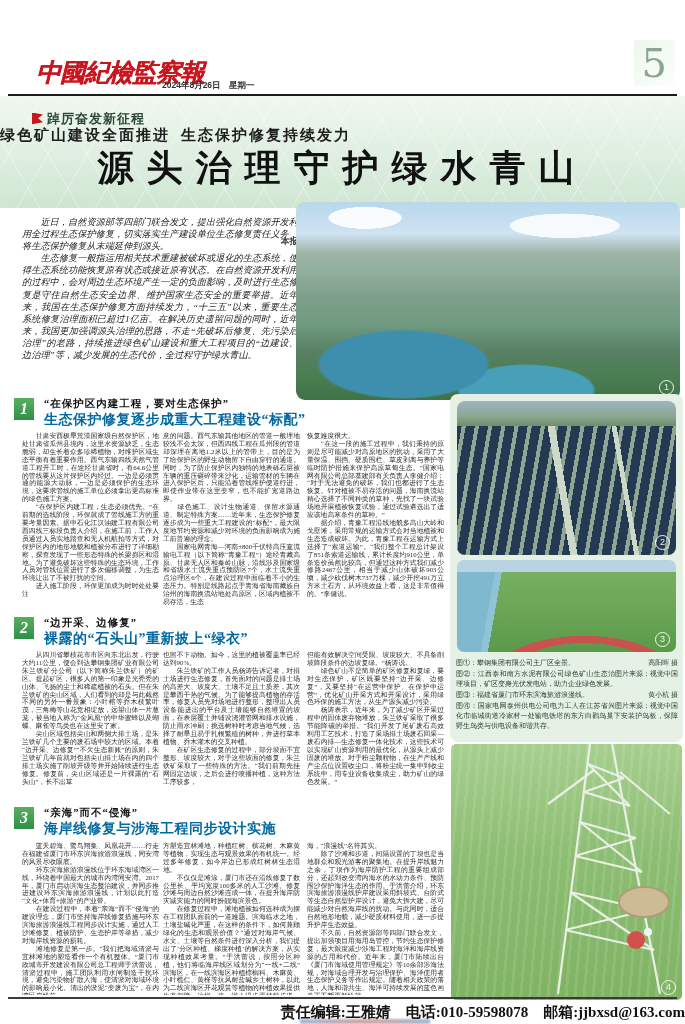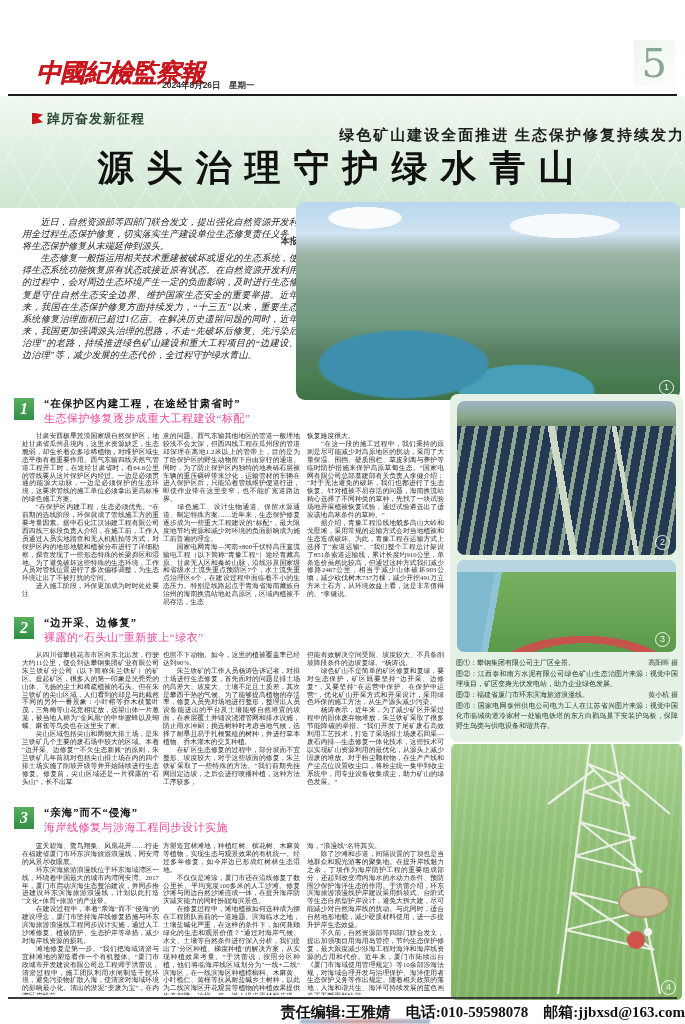--- a/index.html
+++ b/index.html
@@ -23,38 +23,38 @@
   
   .banner{position:absolute;left:0;top:96px;width:685px;height:112px;
       background:
         repeating-linear-gradient(60deg,rgba(255,255,255,.35) 0 1px,transparent 1px 34px),
         repeating-linear-gradient(-60deg,rgba(255,255,255,.35) 0 1px,transparent 1px 34px),
         linear-gradient(180deg,#f0f8f0 0%,#e2f0e3 45%,#cfe6d2 100%);}
   .campaign-badge{position:absolute;left:8px;top:14px;display:flex;align-items:center;gap:4px;padding-left:24px;}
   .flag-icon{width:11px;height:13px;background:#c8161e;
       clip-path:polygon(0 0,100% 15%,55% 45%,100% 75%,0 90%,0 100%,0 0);}
   .campaign-badge span{font-size:13px;font-weight:bold;color:#2c4a33;letter-spacing:1px;}
-  .kicker{position:absolute;left:0;right:0;top:30px;text-align:right;
-      font-size:15px;font-weight:bold;color:#1e1e1e;letter-spacing:2px;}
+  .kicker{position:absolute;left:0;right:0;top:30px;text-align:left;
+      font-size:15px;font-weight:bold;color:#1e1e1e;letter-spacing:2px;font-family:Liberation Mono, monospace;}
   .main-headline{position:absolute;left:0;right:0;top:48px;text-align:center;
       font-size:36px;font-weight:bold;color:#111;letter-spacing:13px;}
   .byline{position:absolute;left:0;right:0;top:96px;text-align:center;
       font-size:8.5px;font-weight:bold;color:#333;margin-top:44px;}
 
   
   .intro{position:absolute;left:22px;top:216px;width:276px;height:182px;overflow:hidden;
       font-size:9.2px;line-height:12.1px;color:#222;font-style:italic;
       text-align:justify;white-space:pre-line;}
 
   
   .sec-badge{position:absolute;width:20px;height:22px;color:#fff;text-align:center;
       font-size:16px;line-height:22px;font-style:italic;font-weight:bold;
       background:linear-gradient(180deg,#58b05e,#2f8f46);}
   .sec-quote{position:absolute;font-size:10.5px;font-weight:bold;color:#111;letter-spacing:1px;}
-  .sec-title{position:absolute;font-size:11px;font-weight:normal;color:#ec4899;letter-spacing:.5px;}
+  .sec-title{position:absolute;font-size:14px;font-weight:bold;color:#0369a1;letter-spacing:.5px;}
 
   
   .col{position:absolute;width:137px;overflow:hidden;font-size:6.8px;line-height:7.9px;
       color:#2b2b2b;text-align:justify;white-space:pre-line;}
 
   
   .photo{position:absolute;overflow:hidden;}
   .photo-1{left:296px;top:202px;width:384px;height:198px;border-radius:9px;
       background:
         radial-gradient(ellipse 60px 18px at 18% 8%,rgba(255,255,255,.9) 0 60%,transparent 62%),
@@ -120,21 +120,21 @@
   </div>
 
   <div class="intro">　　近日，自然资源部等四部门联合发文，提出强化自然资源开发利用全过程生态保护修复，切实落实生产建设单位生态修复责任义务，将生态保护修复从末端延伸到源头。
 　　生态修复一般指运用相关技术重建被破坏或退化的生态系统，使得生态系统功能恢复原有状态或接近原有状态。在自然资源开发利用的过程中，会对周边生态环境产生一定的负面影响，及时进行生态修复是守住自然生态安全边界、维护国家生态安全的重要举措。近年来，我国在生态保护修复方面持续发力，“十三五”以来，重要生态系统修复治理面积已超过1亿亩。在解决历史遗留问题的同时，近年来，我国更加强调源头治理的思路，不走“先破坏后修复、先污染后治理”的老路，持续推进绿色矿山建设和重大工程项目的“边建设、边治理”等，减少发展的生态代价，全过程守护绿水青山。</div>
 
   <div class="photo photo-1">
     <span class="pbadge">1</span>
   </div>
 
   <div class="sec-badge" style="left:14px;top:398px;">1</div>
-  <div class="sec-quote" style="left:44px;top:397px;">“在保护区内建工程，在途经甘肃省时”</div>
+  <div class="sec-quote" style="left:44px;top:397px;">“在保护区内建工程，要对生态保护”</div>
   <div class="sec-title" style="left:44px;top:411px;">生态保护修复逐步成重大工程建设“标配”</div>
   <div class="col" style="left:22px;top:432px;height:186px;">　　甘肃安西极旱荒漠国家级自然保护区，地处甘肃省瓜州县境内，这里水资源缺乏，生态脆弱，却生长着众多珍稀植物，对维护区域生态平衡有着重要作用。西气东输四线天然气管道工程开工时，在途经甘肃省时，有64.6公里的管线要从这片保护区内经过。一边是必须贯通的能源大动脉，一边是必须保护的生态环境，这要求管线的施工单位必须拿出更高标准的绿色施工方案。
 　　“在保护区内建工程，生态必须优先。”在前期的选线阶段，环保就成了管线施工方的重要考量因素。据中石化江汉油建工程有限公司西四线三标段负责人介绍，在施工前，工作人员通过人员实地踏查和无人机航拍等方式，对保护区内的地形地貌和植被分布进行了详细勘察，探查发现了一些形态特殊的长梁峁区和湿地。为了避免破坏这些特殊的生态环境，工作人员对管线位置进行了多次偏移调整，为生态环境让出了不被打扰的空间。
 　　进入施工阶段，环保更加成为时时处处要注</div>
   <div class="col" style="left:163px;top:432px;height:186px;">意的问题。西气东输其他地区的管道一般埋地较浅不会太深，但西四线工程在瓜州段的管道却深埋在离地1.2米以上的管带上，目的是为了给保护区的野生动物留下自由穿行的通道。同时，为了防止保护区内独特的地表砾石层被车辆的重压碾碎带来沙化，运输管材的车辆在进入保护区后，只能沿着管线维护便道行进，即使作业带在这里变窄，也不能扩宽道路边界。
 　　绿色施工、设计生物通道、保留水源通道、制定特殊方案……近年来，生态保护修复逐步成为一些重大工程建设的“标配”，最大限度地节约资源和减少对环境的负面影响成为施工前普遍的理念。
 　　国家电网青海—河南±800千伏特高压直流输电工程（以下简称“青豫工程”）途经青藏高原、甘肃无人区和秦岭山脉，沿线涉及国家级和省级水土流失重点预防区7个，水土流失重点治理区6个，在建设过程中面临着不小的生态压力。特别是线路起点于青海省海南藏族自治州的海南换流站地处高原区，区域内植被不易存活，生态</div>
   <div class="col" style="left:307px;top:432px;height:186px;">恢复难度很大。
 　　“在这一段的施工过程中，我们秉持的原则是尽可能减少对高原地区的扰动，采用了大量保温、围挡、硬质围栏、草皮剥离与养护等临时防护措施来保护高原草甸生态。”国家电网有限公司总部基建部有关负责人李健介绍：“对于无法避免的破坏，我们也都进行了生态恢复。针对植被不易存活的问题，海南换流站精心选择了不同种类的草种，先找了一块试验场地开展植被恢复试验，通过试验遴选出了适应该地高寒条件的草种。”
 　　据介绍，青豫工程沿线地貌多高山大岭和戈壁滩，采用常规的运输方式会对当地植被和生态造成破坏。为此，青豫工程在运输方式上选择了“索道运输”。“我们整个工程总计架设了851条索道运输线，累计长度约910公里，单条造价虽然比较高，但通过这种方式我们减少修路2467公里，相当于减少山体破坏903公顷，减少砍伐树木737万棵，减少开挖491万立方米土石方，从环境效益上看，这是非常值得的。”李健说。</div>

